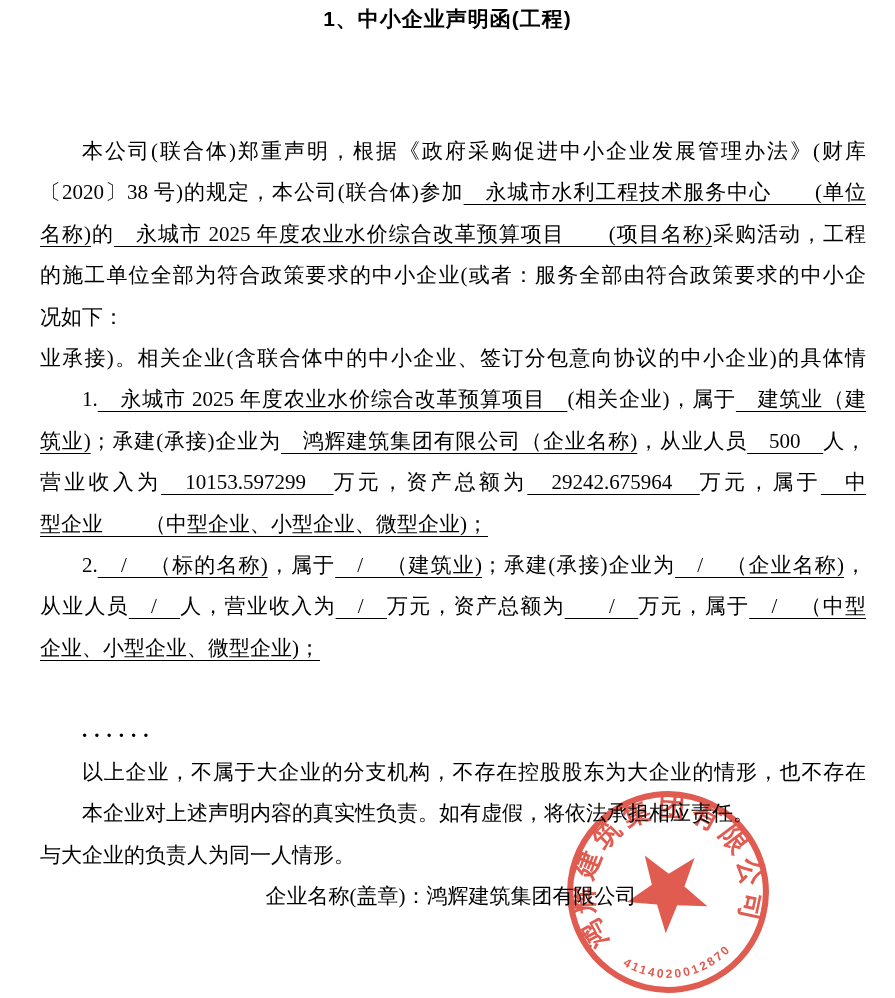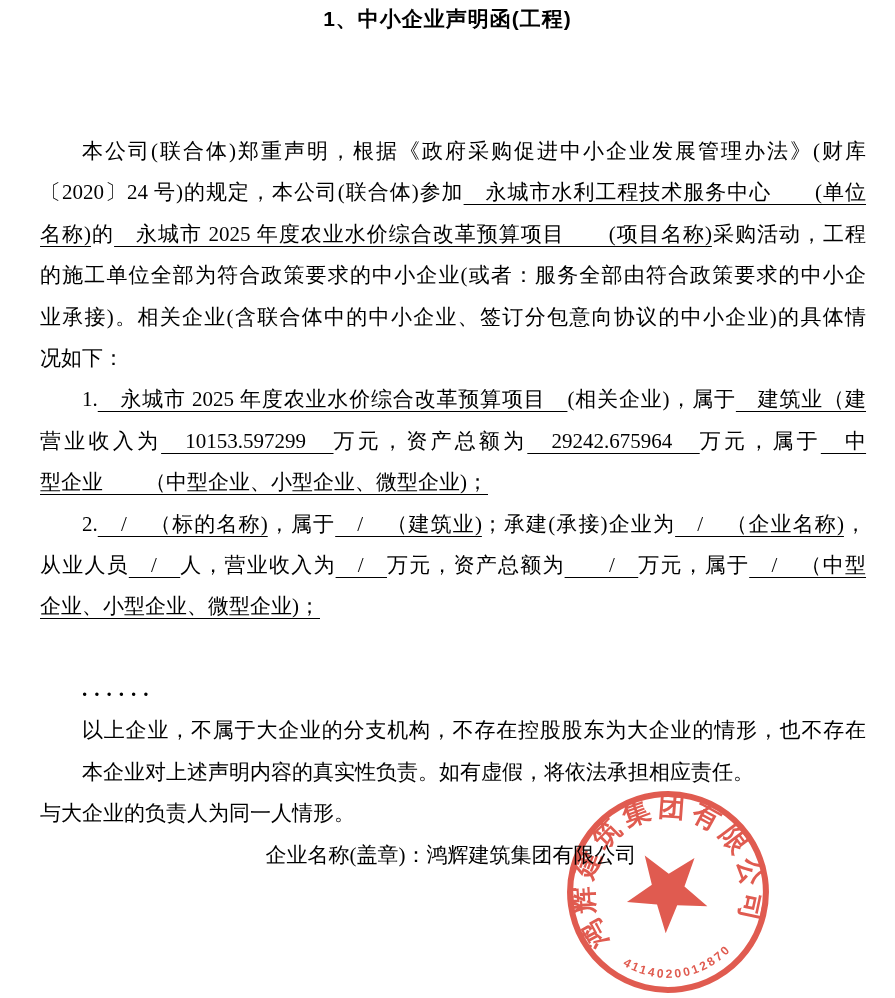--- a/index.html
+++ b/index.html
@@ -76,26 +76,27 @@
 </style>
 </head>
 <body>
 
 <div class="page">
 
   <div class="doc-title">1、中小企业声明函(工程)</div>
 
   <div class="doc-body">
       <div class="line justify indent"><span>本公司(联合体)郑重声明，根据《政府采购促进中小企业发展管理办法》(财库</span></div>
-      <div class="line justify"><span>〔2020〕24 号)的规定，本公司(联合体)参加</span><span class="u">　永城市水利工程技术服务中心　　(单位</span></div>
+      <div class="line justify"><span>〔2020〕38 号)的规定，本公司(联合体)参加</span><span class="u">　永城市水利工程技术服务中心　　(单位</span></div>
       <div class="line justify"><span class="u">名称)</span><span>的</span><span class="u">　永城市 2025 年度农业水价综合改革预算项目　　(项目名称)</span><span>采购活动，工程</span></div>
       <div class="line justify"><span>的施工单位全部为符合政策要求的中小企业(或者：服务全部由符合政策要求的中小企</span></div>
+      <div class="line left"><span>况如下：</span></div>
       <div class="line justify"><span>业承接)。相关企业(含联合体中的中小企业、签订分包意向协议的中小企业)的具体情</span></div>
-      <div class="line left"><span>况如下：</span></div>
       <div class="line justify indent"><span>1.</span><span class="u">　永城市 2025 年度农业水价综合改革预算项目　</span><span>(相关企业)，属于</span><span class="u">　建筑业（建</span></div>
+      <div class="line justify"><span class="u">筑业)</span><span>；承建(承接)企业为</span><span class="u">　鸿辉建筑集团有限公司（企业名称)</span><span>，从业人员</span><span class="u">　500　</span><span>人，</span></div>
       <div class="line justify"><span>营业收入为</span><span class="u">　10153.597299　</span><span>万元，资产总额为</span><span class="u">　29242.675964　</span><span>万元，属于</span><span class="u">　中</span></div>
       <div class="line left"><span class="u">型企业　　（中型企业、小型企业、微型企业)；</span></div>
       <div class="line justify indent"><span>2.</span><span class="u">　/　（标的名称)</span><span>，属于</span><span class="u">　/　（建筑业)</span><span>；承建(承接)企业为</span><span class="u">　/　（企业名称)</span><span>，</span></div>
       <div class="line justify"><span>从业人员</span><span class="u">　/　</span><span>人，营业收入为</span><span class="u">　/　</span><span>万元，资产总额为</span><span class="u">　　/　</span><span>万元，属于</span><span class="u">　/　（中型</span></div>
       <div class="line left"><span class="u">企业、小型企业、微型企业)；</span></div>
       <div class="line left">&nbsp;</div>
       <div class="line left indent dots"><span>......</span></div>
       <div class="line justify indent"><span>以上企业，不属于大企业的分支机构，不存在控股股东为大企业的情形，也不存在</span></div>
       <div class="line left indent"><span>本企业对上述声明内容的真实性负责。如有虚假，将依法承担相应责任。</span></div>
       <div class="line left"><span>与大企业的负责人为同一人情形。</span></div>

